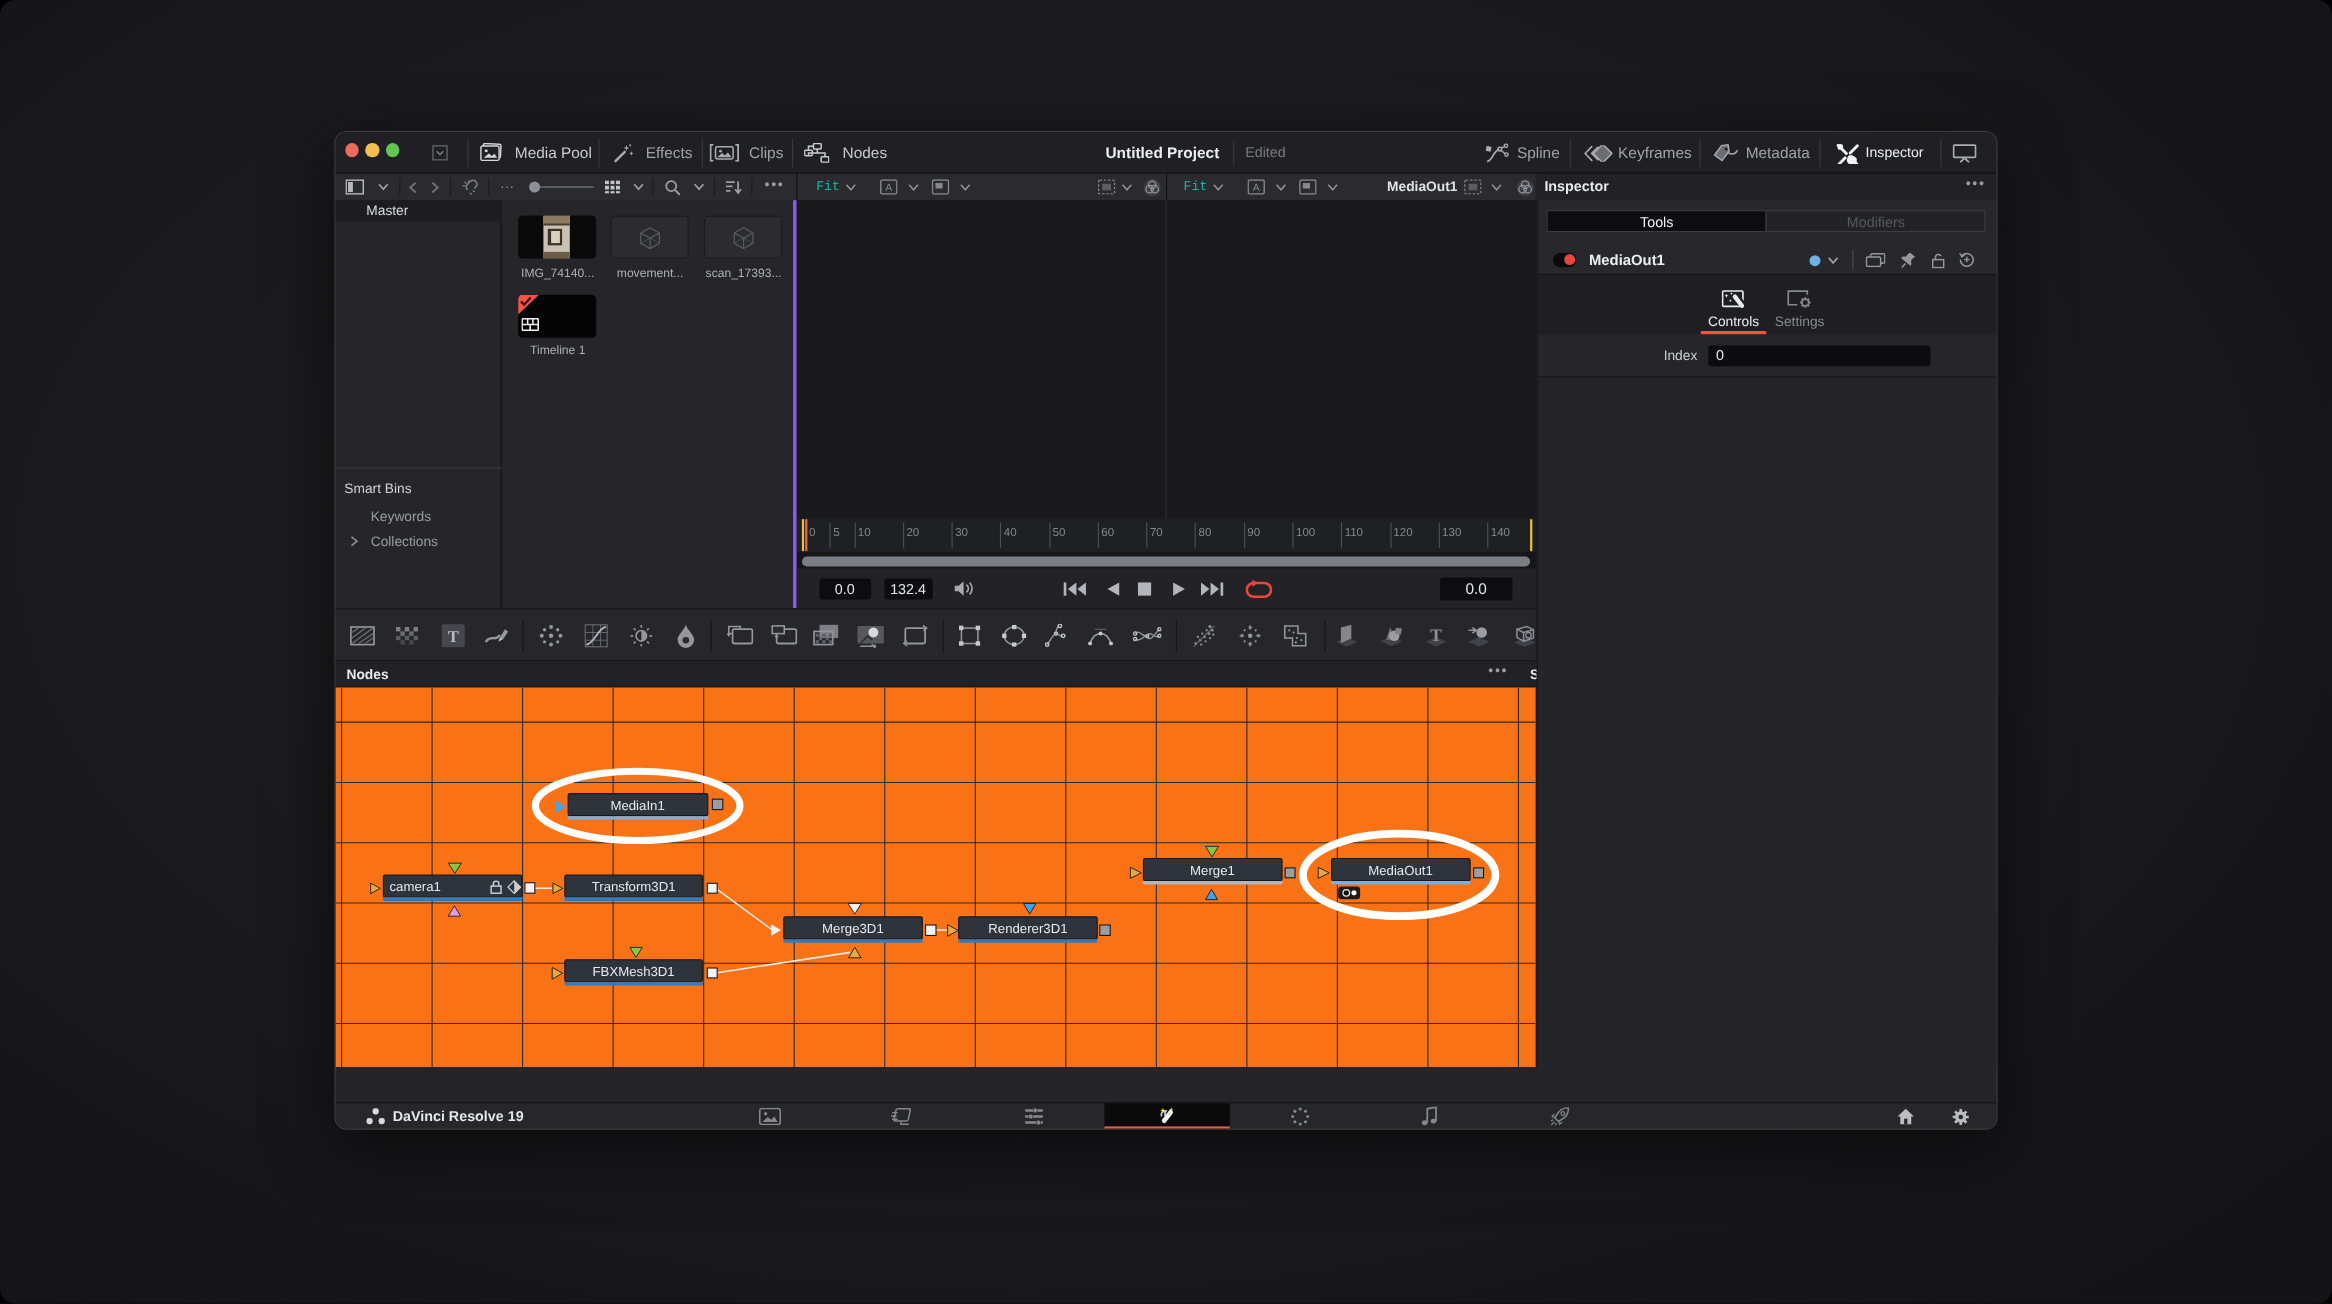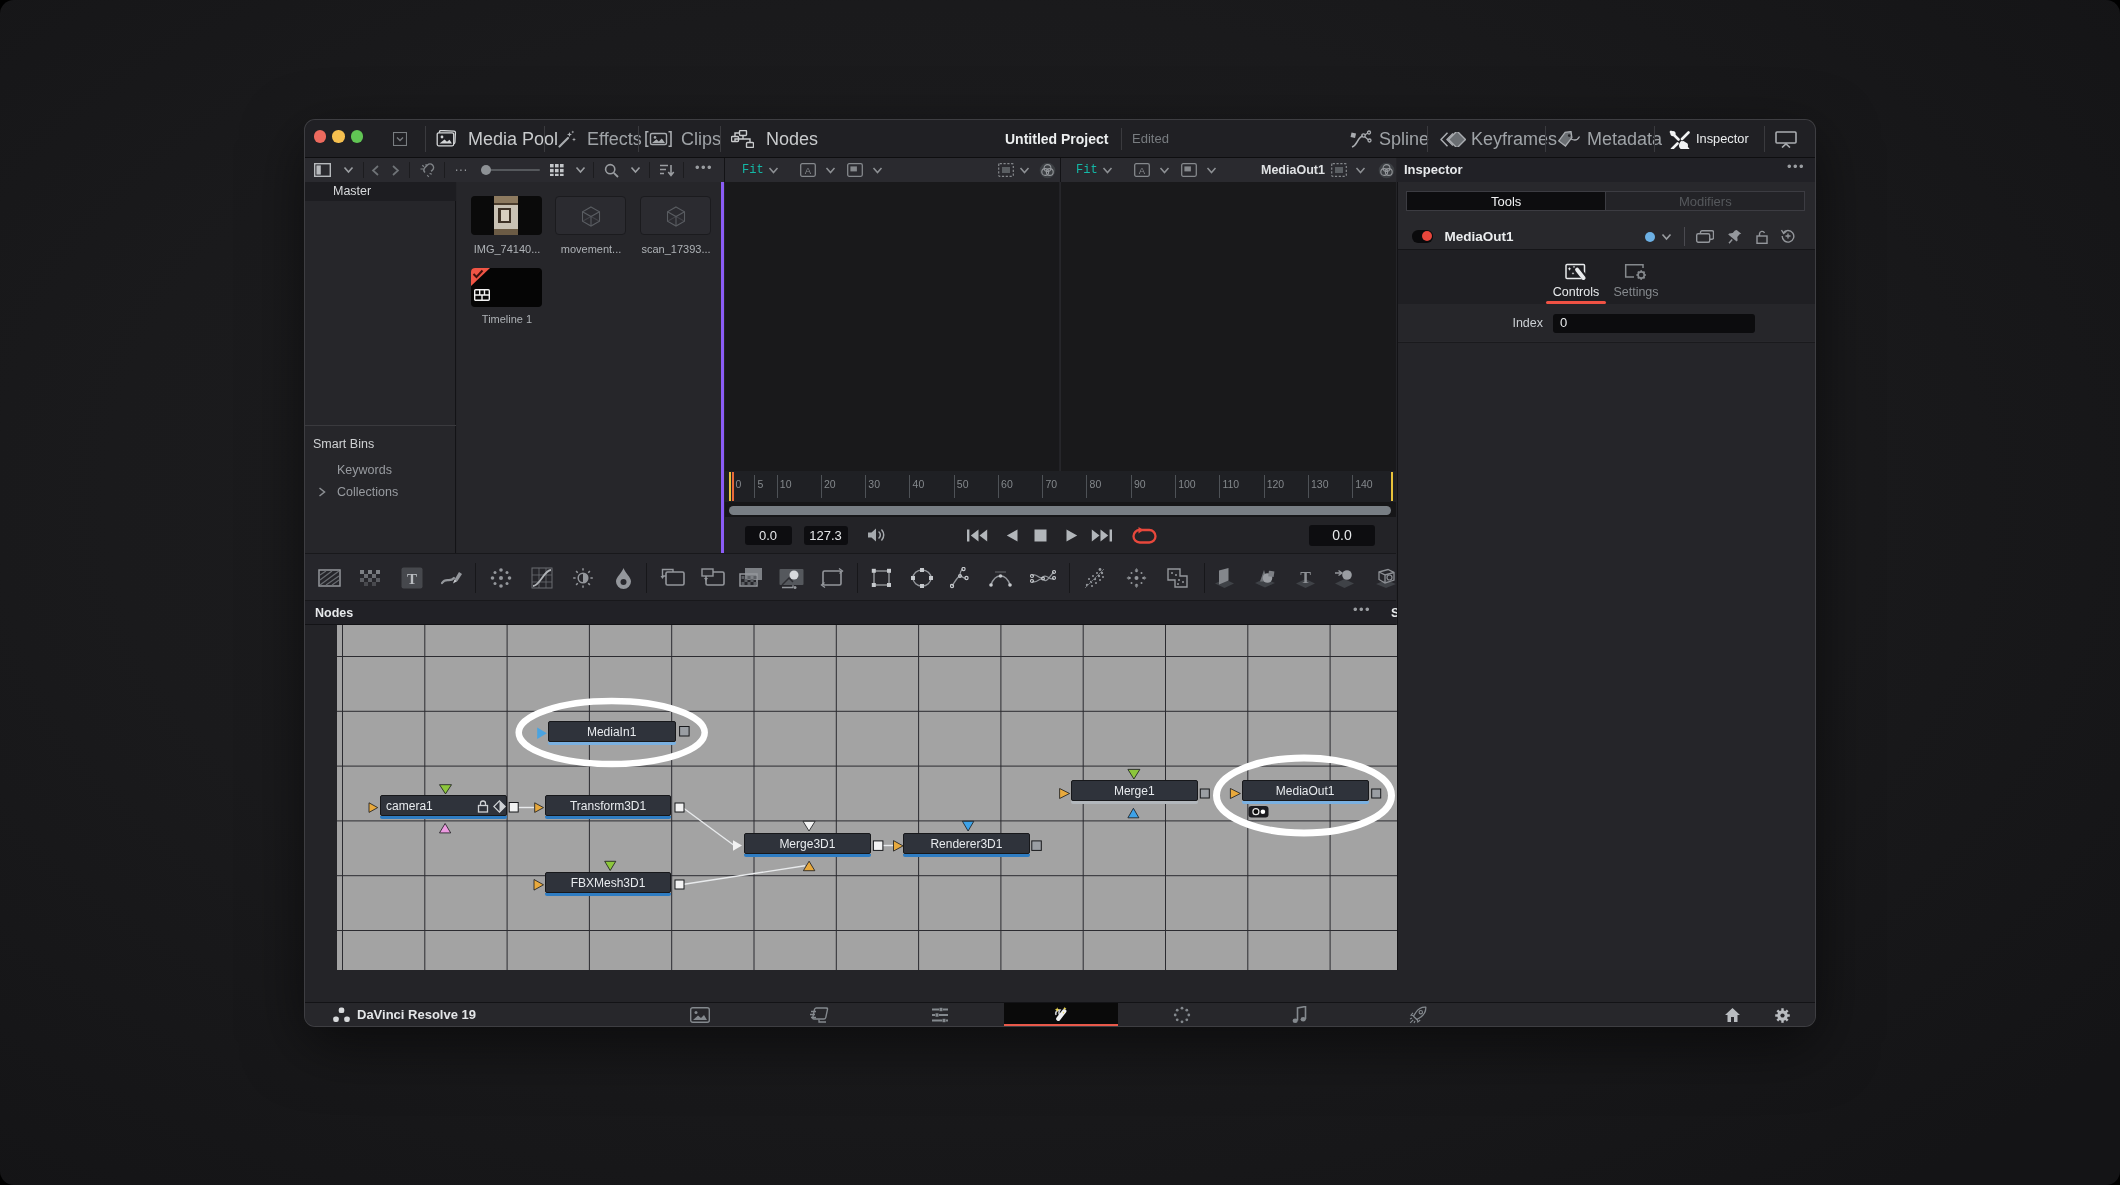--- a/index.html
+++ b/index.html
@@ -10,21 +10,21 @@
 .ab { position:absolute; }
 #win {
   position:absolute; left:305px; top:120px; width:1510px; height:906px;
   background:#242428; border-radius:10px; overflow:hidden;
   box-shadow:0 0 0 1px #3e3e42, 0 18px 60px rgba(0,0,0,0.55);
 }
 
 #titlebar { left:0; top:0; width:1510px; height:38px; background:#202024; border-bottom:1px solid #0e0e10; }
 .tl { border-radius:50%; width:12.5px; height:12.5px; top:10px; }
 .sep1 { width:1px; height:26px; top:6px; background:#3a3a3e; }
-.tbtxt { font-size:18px; color:#c9cbcd; line-height:38px; }
+.tbtxt { font-size:14px; color:#c9cbcd; line-height:38px; }
 .dim { color:#9fa3a7; }
 
 #row2 { left:0; top:38px; width:1091px; height:24px; background:#2a2a2f; }
 #insphead { left:1092px; top:38px; width:418px; height:24px; background:#212126; }
 .sep2 { width:1px; height:16px; top:4px; background:#1c1c1f; }
 .r2txt { font-size:12px; color:#14b8a6; line-height:24px;font-family:Liberation Mono, monospace; }
 
 #bins  { left:0; top:62px; width:151px; height:371px; background:#26262a; border-right:1px solid #131316; }
 #mgrid { left:152px; top:62px; width:267px; height:371px; background:#26262a; border-right:3px solid #8b5cf6; }
 .thumb { width:71px; height:39px; border-radius:4px; }
@@ -34,21 +34,21 @@
 #ruler { left:0; top:289px; width:671px; height:31px; background:#1f2024; }
 .tick { width:1px; height:23px; top:4px; background:#4e5257; }
 .ticklab { font-size:10.5px; color:#84888c; top:7px; }
 #transport { left:0; top:335px; width:803px; height:36px; background:#232327; }
 .field { background:#0d0d10; border-radius:3px; color:#e6e8ea; font-size:13px; text-align:center; }
 
 #fusionbar { left:0; top:433px; width:1091px; height:48px; background:#26262b; border-top:1px solid #18181b; border-bottom:1px solid #18181b; }
 .fsep { width:1px; height:30px; top:9px; background:#17171a; }
 
 #nodeshead { left:0; top:481px; width:1091px; height:24px; background:#212126; border-bottom:1px solid #131316; }
-#nodes { left:0; top:505px; width:1091px; height:345px; background:#a3a3a3;margin-left:32px; }
+#nodes { left:0; top:505px; width:1091px; height:345px; background:#f97316; }
 .node { position:absolute; height:21px; background:#2f333b; border:1px solid #17181b;
   border-radius:2px; color:#e8ebee; font-size:12px; text-align:center; line-height:20px; }
 .nunder { position:absolute; height:3px; border-radius:0 0 2px 2px; }
 
 #inspector { left:1092px; top:62px; width:418px; height:788px; background:#28282c; border-left:1px solid #131316; }
 
 #statusrow { left:0; top:850px; width:1510px; height:32px; background:#1f1f22; border-top:1px solid #18181b; }
 #bottombar { left:0; top:882px; width:1510px; height:24px; background:#27272b; border-top:1px solid #131316; }
 </style>
 </head>
@@ -353,21 +353,21 @@
         <div class="ab ticklab" style="left:630.2px">140</div>
       <div class="ab" style="left:3.5px;top:1px;width:2px;height:29px;background:#e8c23a"></div>
       <div class="ab" style="left:6.5px;top:1px;width:2px;height:29px;background:#e86a3a"></div>
       <div class="ab" style="left:665.5px;top:1px;width:2px;height:29px;background:#e8c23a"></div>
     </div>
     <div class="ab" style="left:0;top:320px;width:671px;height:15px;background:#161618">
       <div class="ab" style="left:4px;top:3.5px;width:662px;height:9px;background:#787e84;border-radius:4.5px"></div>
     </div>
     <div class="ab" id="transport">
       <div class="ab field" style="left:19.5px;top:9px;width:47px;height:19px;line-height:19px">0.0</div>
-      <div class="ab field" style="left:78.5px;top:9px;width:44px;height:19px;line-height:19px">127.3</div>
+      <div class="ab field" style="left:78.5px;top:9px;width:44px;height:19px;line-height:19px">132.4</div>
       <svg class="ab" style="left:142px;top:10px" width="21" height="16" viewBox="0 0 21 16">
           <path d="M1 5.5 L4.5 5.5 L9 1.5 L9 14.5 L4.5 10.5 L1 10.5 Z" fill="#a6aaae"></path>
           <path d="M12 5 a4 4 0 0 1 0 6 M14.8 3 a7.5 7.5 0 0 1 0 10" fill="none" stroke="#a6aaae" stroke-width="1.5" stroke-linecap="round"></path>
         </svg>
       <svg class="ab" style="left:240px;top:12px" width="23" height="13" viewBox="0 0 23 13">
           <path d="M3.2 0.5 L3.2 12.5" stroke="#b2b6ba" stroke-width="2.4"></path>
           <path d="M13.5 0.5 L5.8 6.5 L13.5 12.5 Z" fill="#b2b6ba"></path>
           <path d="M22.2 0.5 L14.5 6.5 L22.2 12.5 Z" fill="#b2b6ba"></path>
         </svg>
       <svg class="ab" style="left:281px;top:12px" width="12" height="13" viewBox="0 0 12 13">

